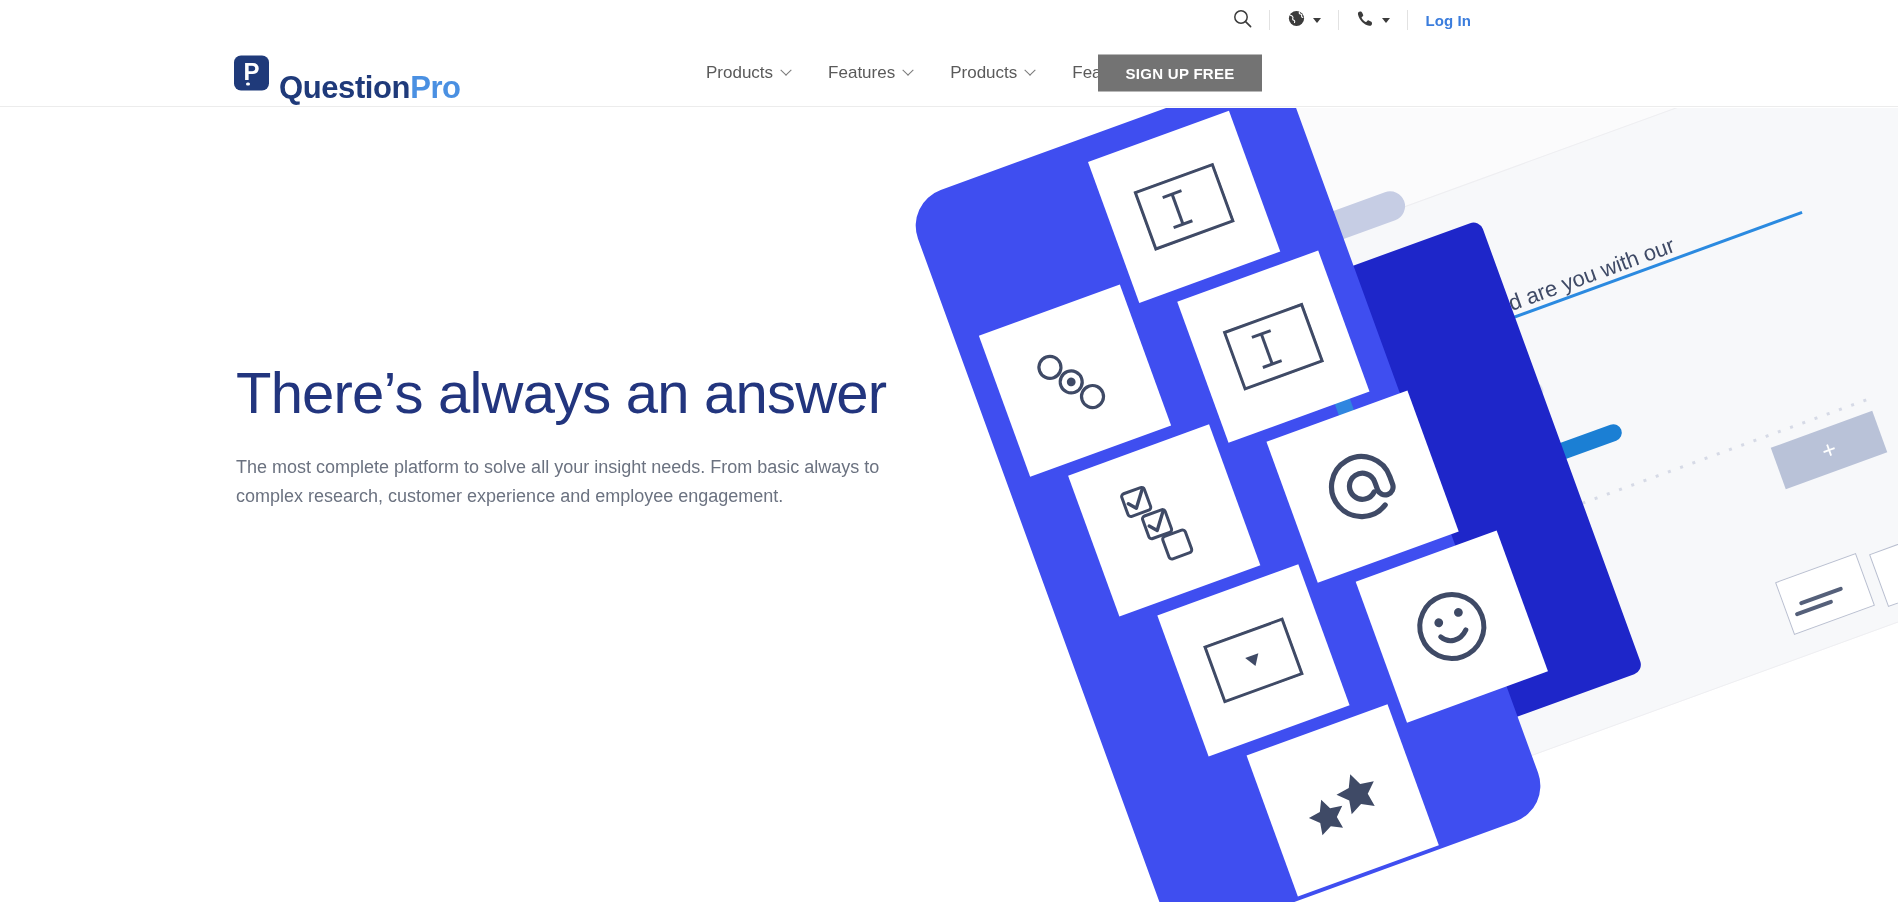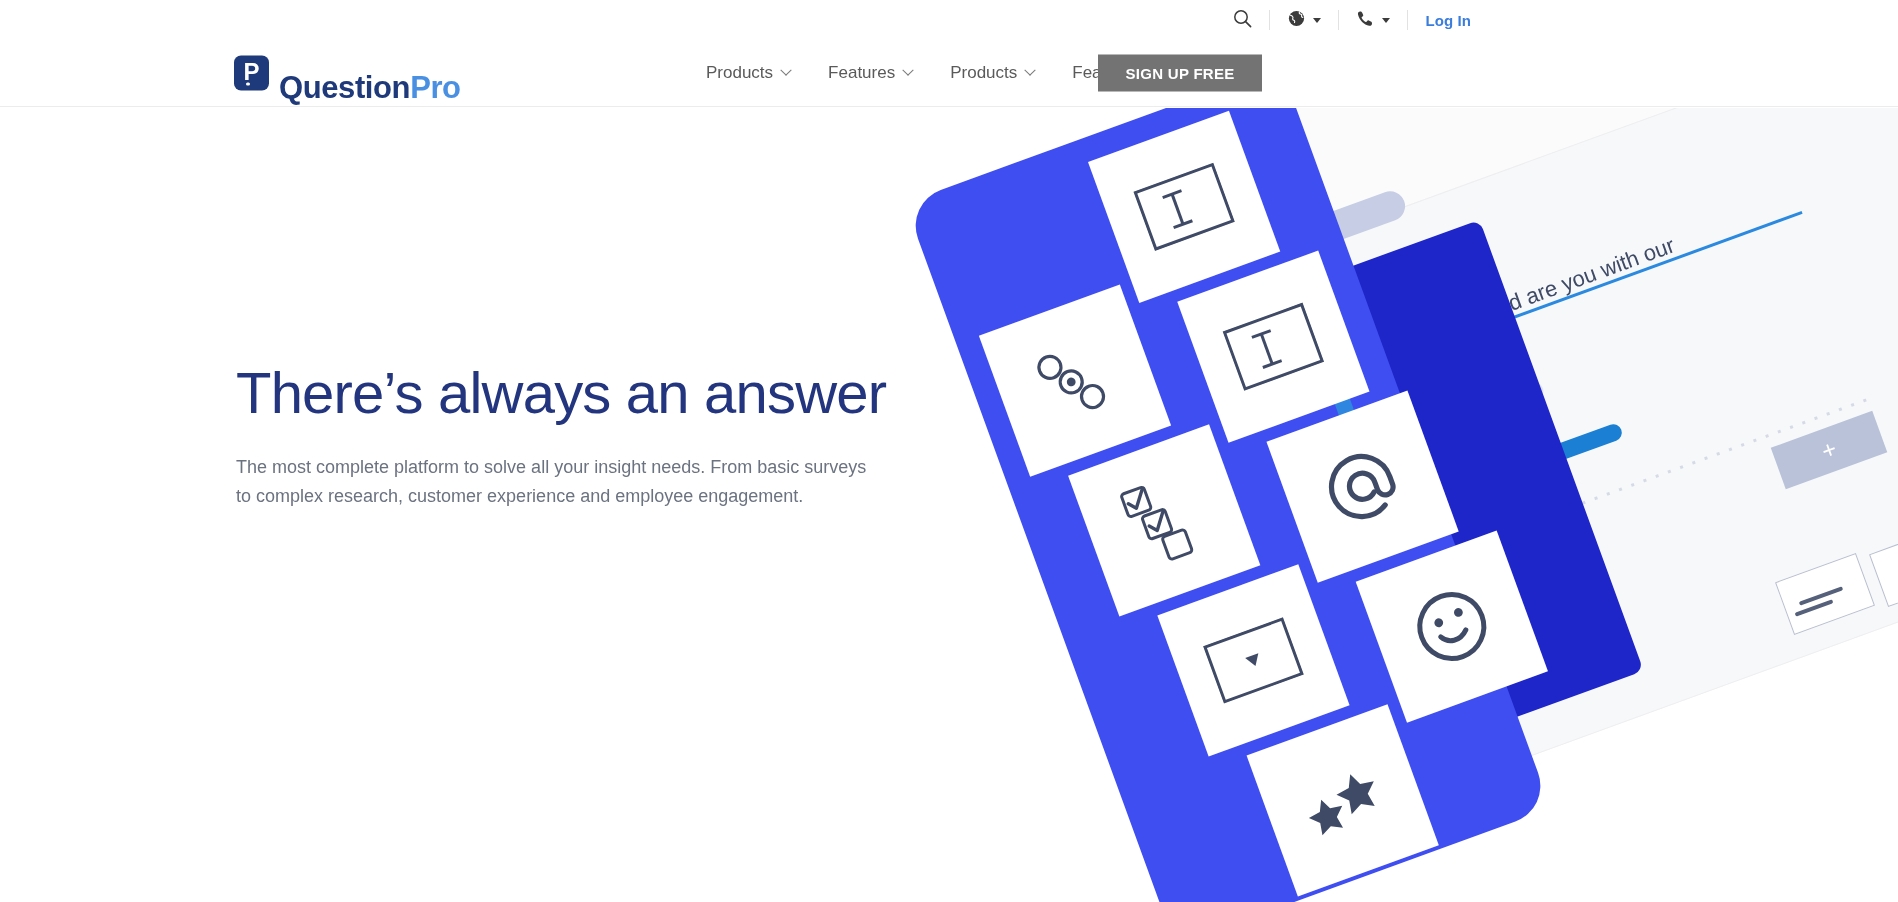--- a/index.html
+++ b/index.html
@@ -567,16 +567,16 @@
           <circle cx="55" cy="33" r="4.4" fill="#3f4a66"></circle>
           <path d="M30 50c5 9 17 11 26 2" fill="none" stroke="#3f4a66" stroke-width="5" stroke-linecap="round"></path>
         </svg>
       </div>
 
     </div>
   </div>
 
   <div class="hero-copy">
     <h1 class="hero-title">There’s always an answer</h1>
-    <p class="hero-sub">The most complete platform to solve all your insight needs. From basic surveys to complex research, customer experience and employee engagement.</p>
+    <p class="hero-sub">The most complete platform to solve all your insight needs. From basic always to complex research, customer experience and employee engagement.</p>
   </div>
 
 </section>
 
 </body></html>

